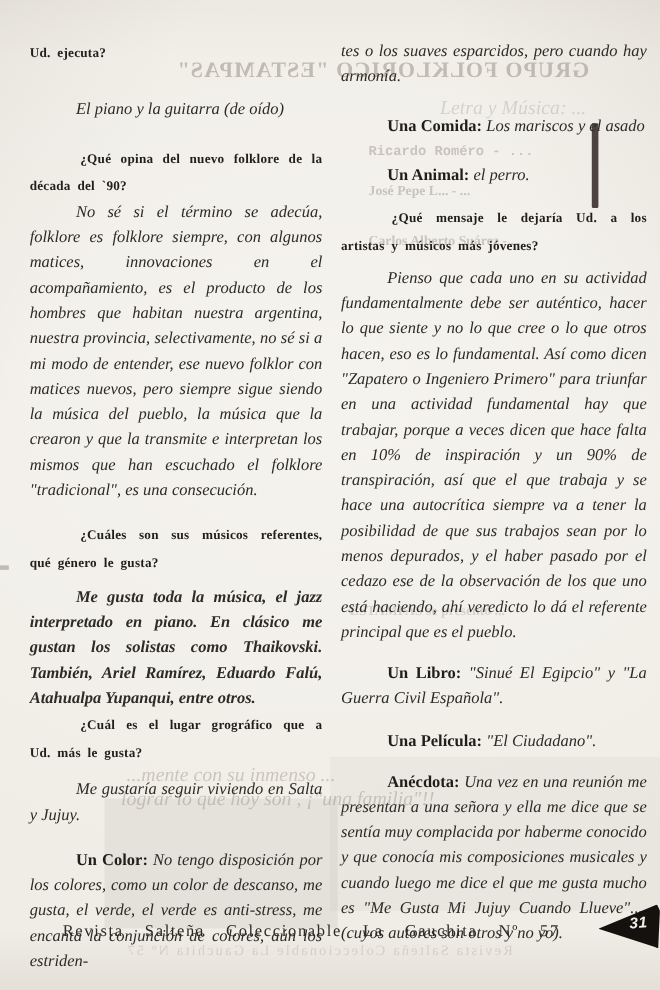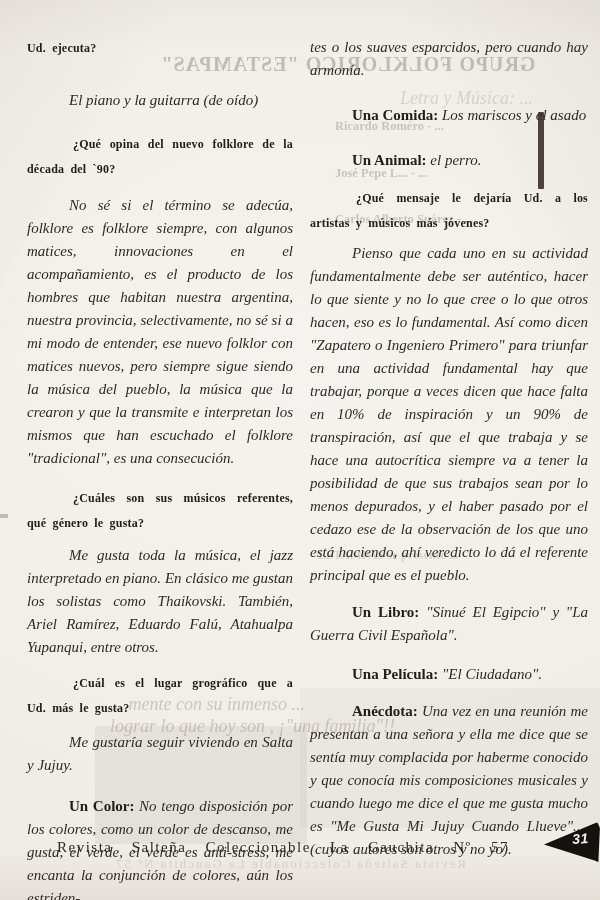--- a/index.html
+++ b/index.html
@@ -65,30 +65,30 @@
     clip-path:polygon(0% 46%, 96% 0%, 100% 14%, 93% 100%, 88% 96%);
     transform:rotate(-4deg);
   }
   .page-tab span{
     position:absolute;right:12px;top:7px;
     color:#f2efe8;font-weight:bold;font-style:italic;font-size:14px;
     font-family:"Liberation Sans",sans-serif;letter-spacing:0.5px;
   }
   .mt28{margin-top:28px;} .mt22{margin-top:22px;} .mt20{margin-top:20px;}
   .mt18{margin-top:18px;} .mt16{margin-top:16px;} .mt14{margin-top:14px;}
-  .mt12{margin-top:12px;} .mt10{margin-top:10px;} .mt8{margin-top:8px;} .mt6{margin-top:6px;}
+  .mt12{margin-top:0;} .mt10{margin-top:10px;} .mt8{margin-top:8px;font-weight:bold;} .mt6{margin-top:6px;}
 </style>
 </head>
 <body>
 
 <div class="page">
 
   <div class="ghost ghost-headline mirror">GRUPO FOLKLORICO "ESTAMPAS"</div>
   <div class="ghost ghost-ital" style="top:88px;left:400px;opacity:.3;">Letra y Música: ...</div>
-  <div class="ghost ghost-small" style="top:119px;left:335px;">Ricardo Roméro - ...</div>
+  <div class="ghost ghost-small" style="top:131px;left:335px;font-family:Liberation Mono, monospace;">Ricardo Roméro - ...</div>
   <div class="ghost ghost-small" style="top:166px;left:335px;">José Pepe L... - ...</div>
   <div class="ghost ghost-small" style="top:212px;left:335px;">Carlos Alberto Suárez - ...</div>
   <div class="ghost ghost-small" style="top:548px;left:318px;opacity:.3;">ESTAMPAS se presentó ...</div>
   <div class="ghost ghost-ital" style="top:694px;left:115px;">...mente con su inmenso ...</div>
   <div class="ghost ghost-ital" style="top:716px;left:110px;">lograr lo que hoy son , ¡"una familia"!!</div>
   <div class="ghost ghost-footer mirror">Revista Salteña Coleccionable La Gauchita Nº 57</div>
 
   <div class="wash wash-left"></div>
   <div class="wash wash-right"></div>
   <div class="bleed-bar"></div>

